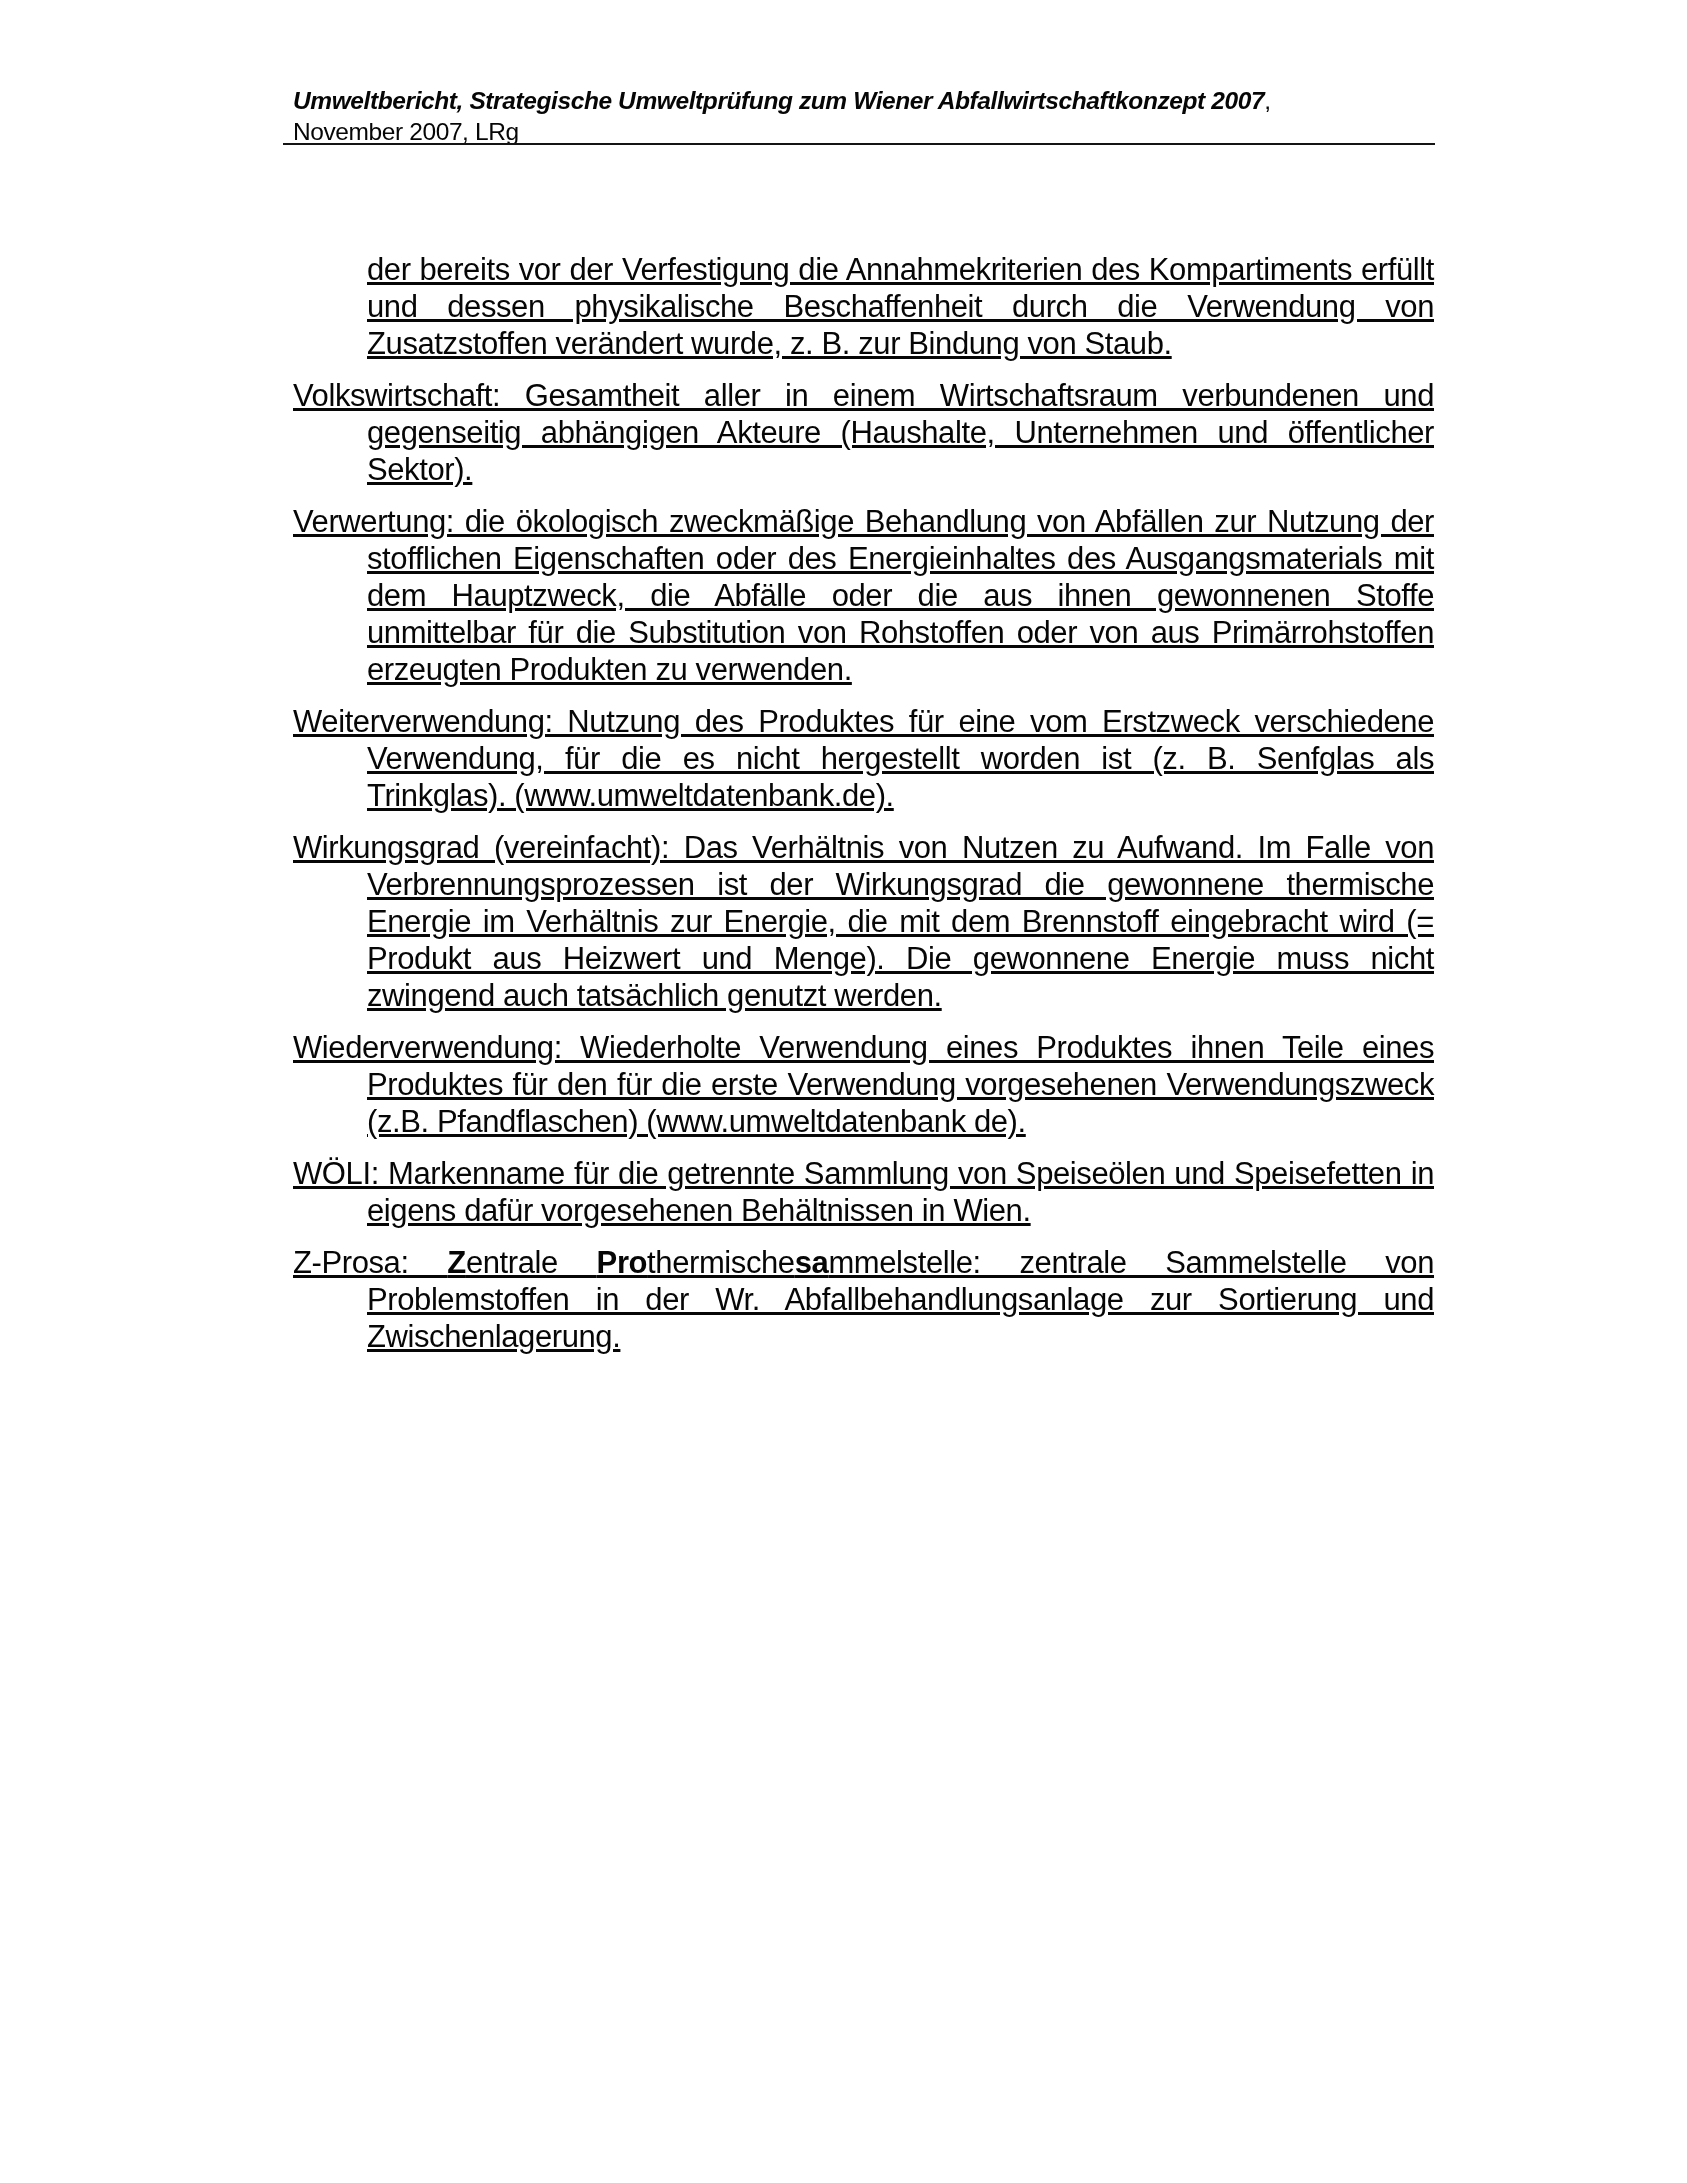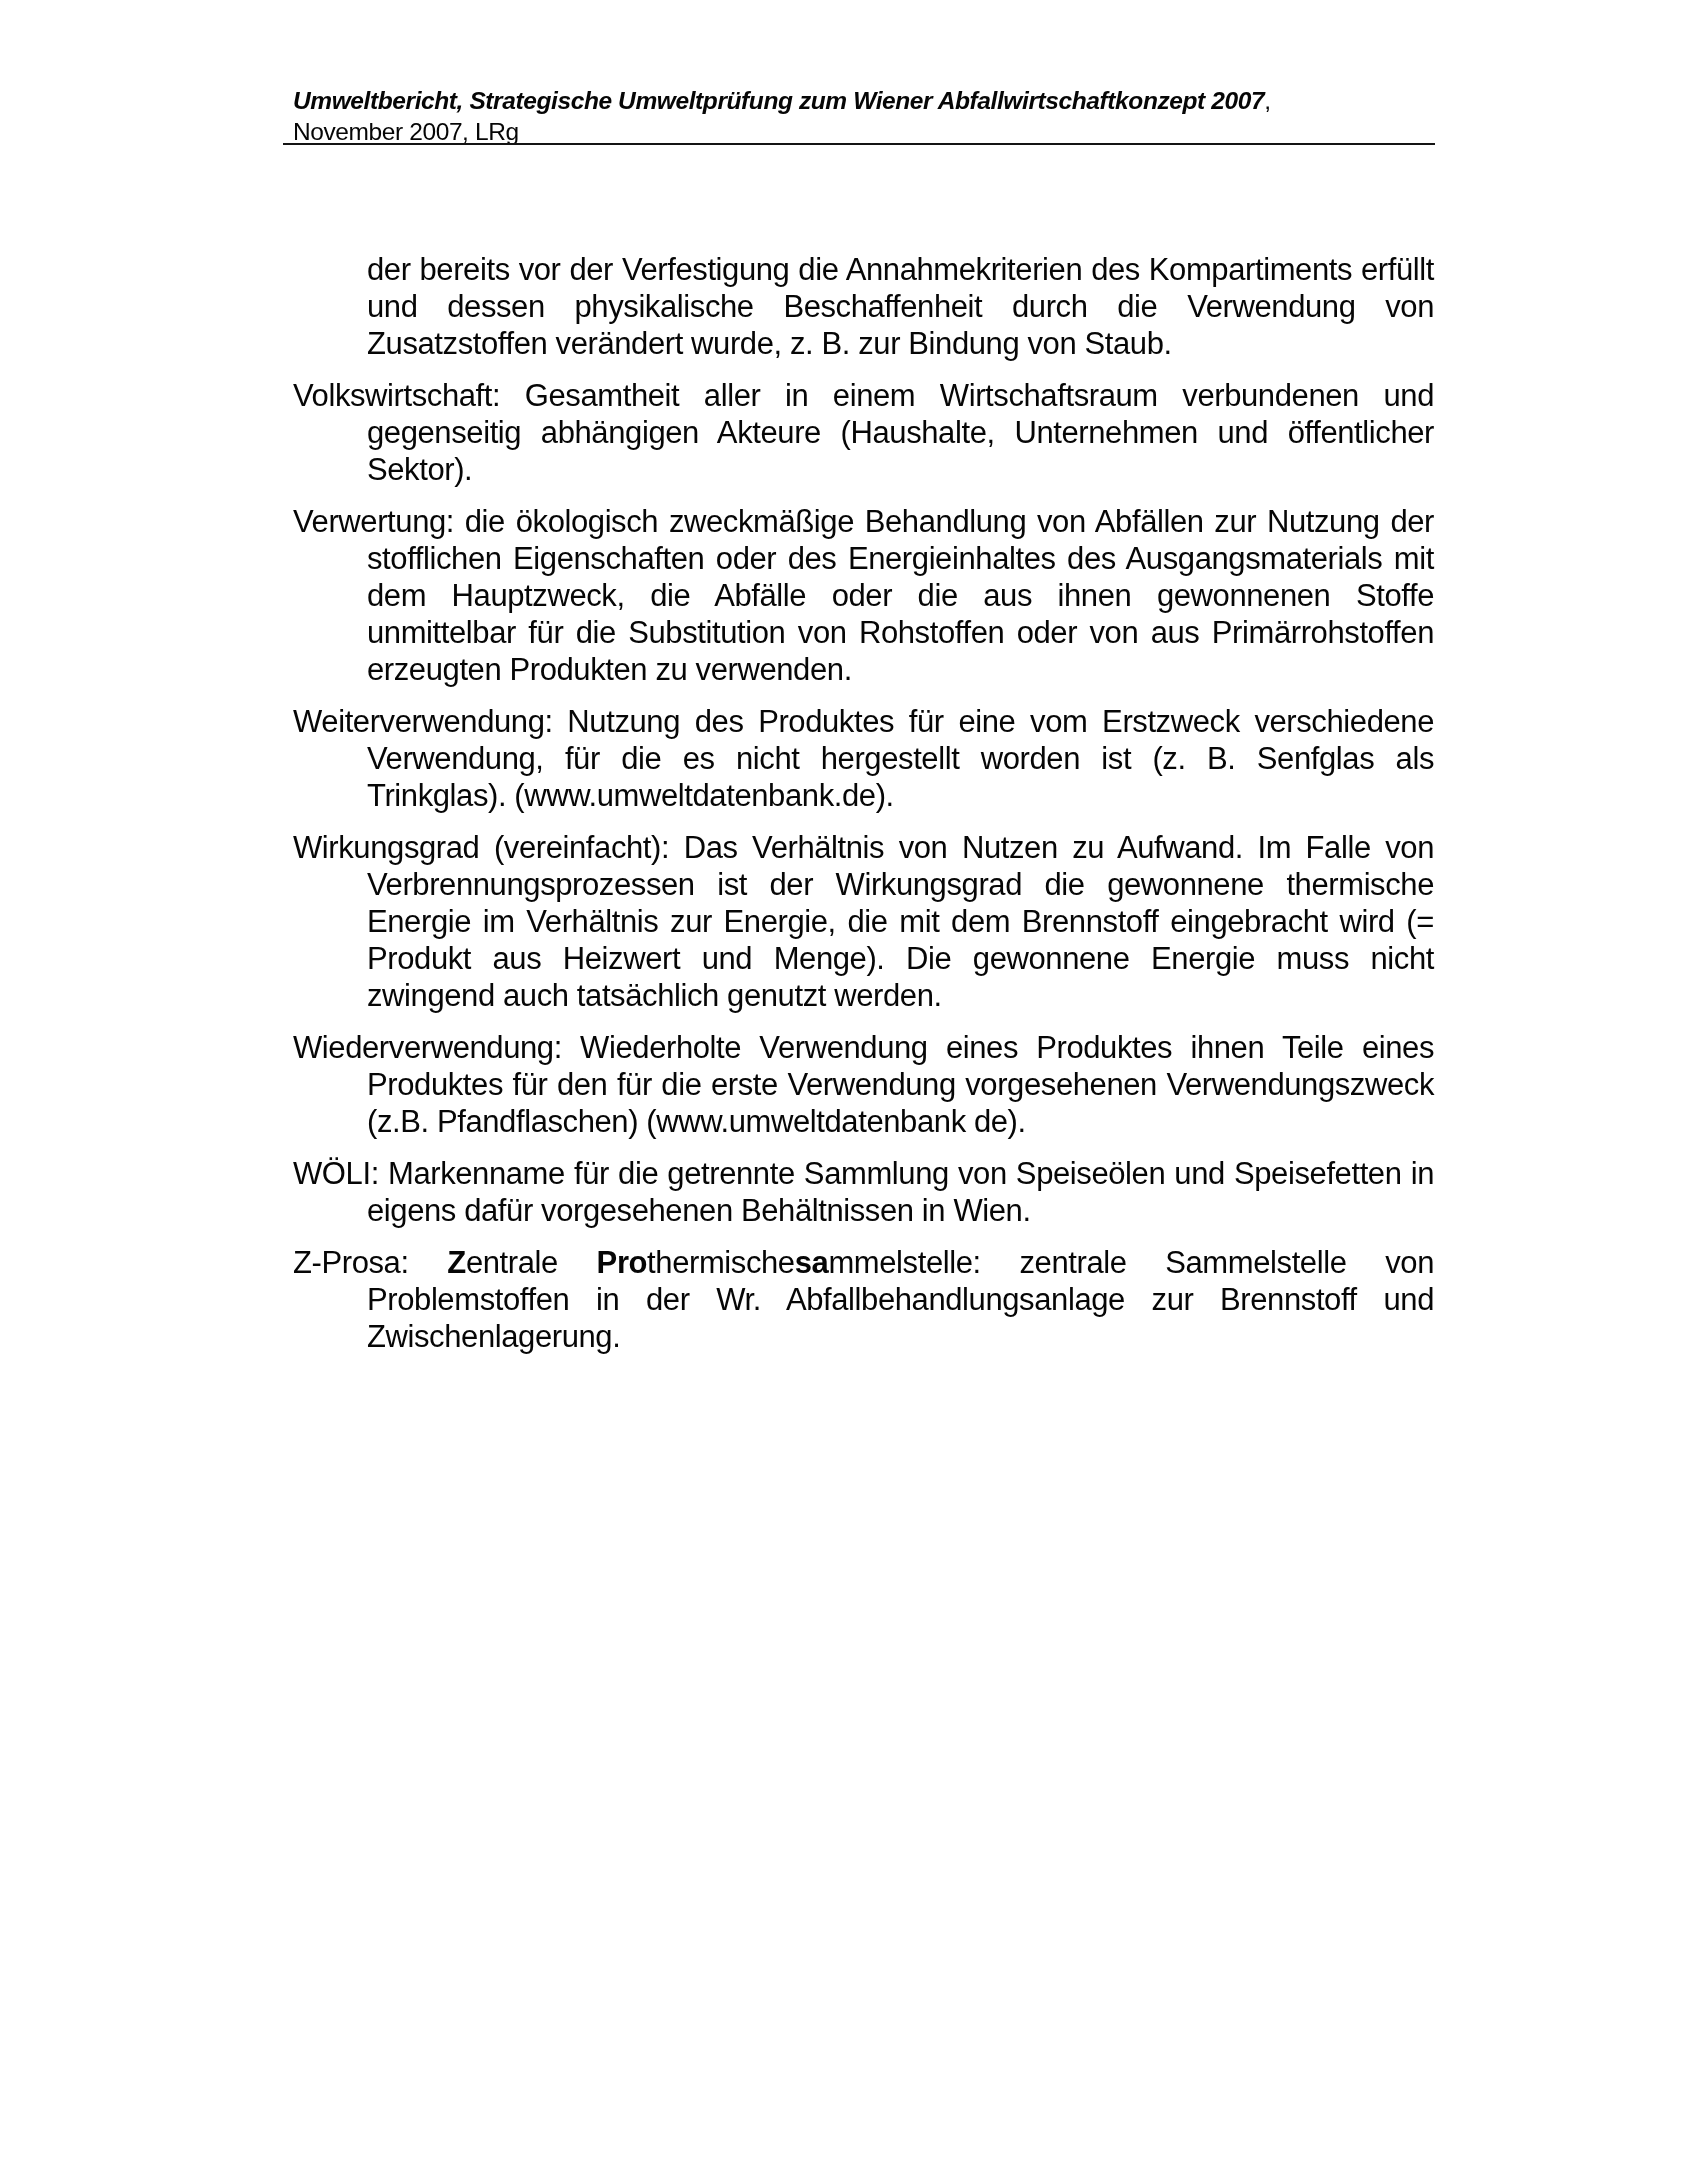--- a/index.html
+++ b/index.html
@@ -43,20 +43,21 @@
     background: #141414;
   }
   .content {
     position: absolute;
     left: 293px;
     top: 251px;
     width: 1141px;
     font-size: 31px;
     line-height: 37px;
     letter-spacing: -0.4px;
+    text-decoration: underline;
   }
   p.para {
     margin: 0 0 15px 0;
     text-align: justify;
   }
   p.entry {
     padding-left: 74px;
     text-indent: -74px;
   }
   p.continuation {
@@ -88,18 +89,18 @@
   <div class="header-rule"></div>
 
   <main class="content" id="glossary">
       <p class="para continuation"><span>der bereits vor der Verfestigung die Annahmekriterien des Kompartiments erfüllt und dessen physikalische Beschaffenheit durch die Verwendung von Zusatzstoffen verändert wurde, z. B. zur Bindung von Staub.</span></p>
       <p class="para entry"><span>Volkswirtschaft: Gesamtheit aller in einem Wirtschaftsraum verbundenen und gegenseitig abhängigen Akteure (Haushalte, Unternehmen und öffentlicher Sektor).</span></p>
       <p class="para entry"><span>Verwertung: die ökologisch zweckmäßige Behandlung von Abfällen zur Nutzung der stofflichen Eigenschaften oder des Energieinhaltes des Ausgangsmaterials mit dem Hauptzweck, die Abfälle oder die aus ihnen gewonnenen Stoffe unmittelbar für die Substitution von Rohstoffen oder von aus Primärrohstoffen erzeugten Produkten zu verwenden.</span></p>
       <p class="para entry"><span>Weiterverwendung: Nutzung des Produktes für eine vom Erstzweck verschiedene Verwendung, für die es nicht hergestellt worden ist (z. B. Senfglas als Trinkglas). (www.umweltdatenbank.de).</span></p>
       <p class="para entry"><span>Wirkungsgrad (vereinfacht): Das Verhältnis von Nutzen zu Aufwand. Im Falle von Verbrennungsprozessen ist der Wirkungsgrad die gewonnene thermische Energie im Verhältnis zur Energie, die mit dem Brennstoff eingebracht wird (= Produkt aus Heizwert und Menge). Die gewonnene Energie muss nicht zwingend auch tatsächlich genutzt werden.</span></p>
       <p class="para entry"><span>Wiederverwendung: Wiederholte Verwendung eines Produktes ihnen Teile eines Produktes für den für die erste Verwendung vorgesehenen Verwendungszweck (z.B. Pfandflaschen) (www.umweltdatenbank de).</span></p>
       <p class="para entry"><span>WÖLI: Markenname für die getrennte Sammlung von Speiseölen und Speisefetten in eigens dafür vorgesehenen Behältnissen in Wien.</span></p>
-      <p class="para entry"><span>Z-Prosa: </span><span class="b">Z</span><span>entrale </span><span class="b">Pro</span><span>thermische</span><span class="b">sa</span><span>mmelstelle: zentrale Sammelstelle von Problemstoffen in der Wr. Abfallbehandlungsanlage zur Brennstoff und Zwischenlagerung.</span></p>
+      <p class="para entry"><span>Z-Prosa: </span><span class="b">Z</span><span>entrale </span><span class="b">Pro</span><span>thermische</span><span class="b">sa</span><span>mmelstelle: zentrale Sammelstelle von Problemstoffen in der Wr. Abfallbehandlungsanlage zur Sortierung und Zwischenlagerung.</span></p>
     </main>
 
 
 </div>
 
 
 </body></html>

